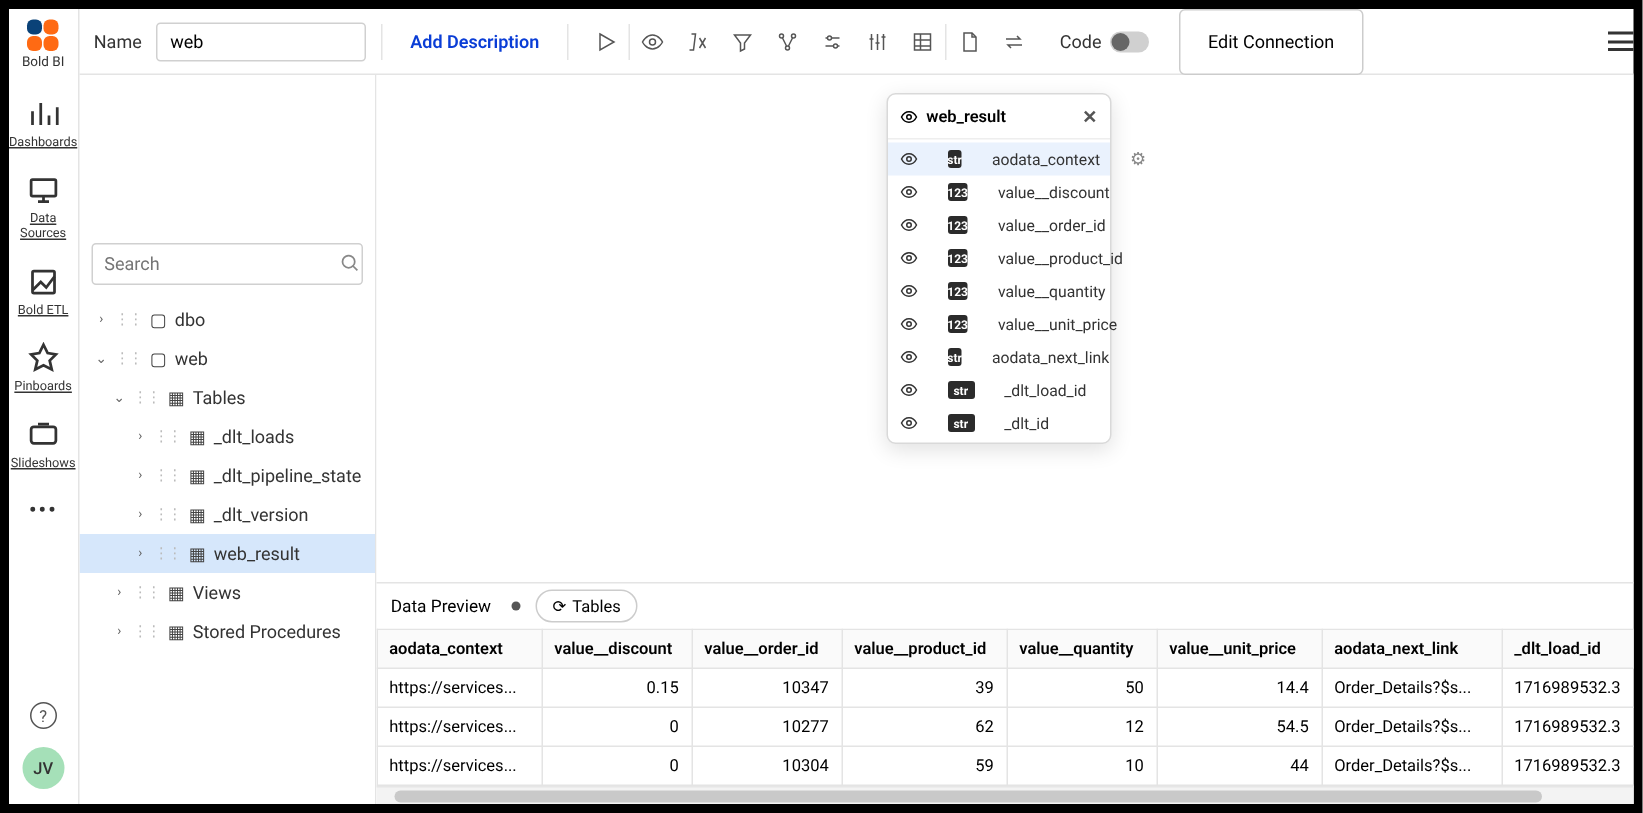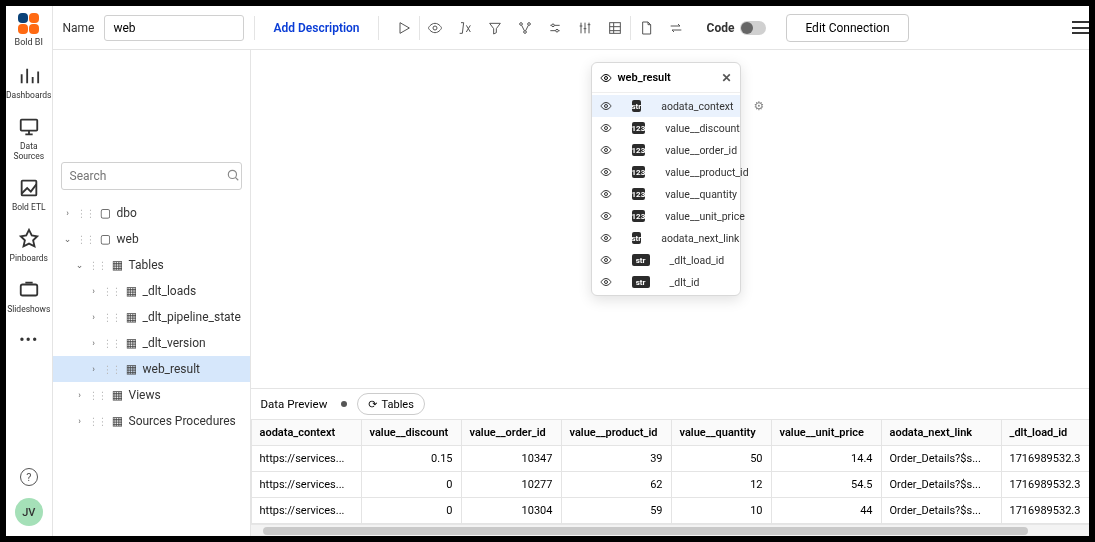--- a/index.html
+++ b/index.html
@@ -9,41 +9,41 @@
 
 
 .rail { width: 60px; background: #fff; border-right: 1px solid #e4e4e4; display: flex; flex-direction: column; align-items: center; padding-top: 6px; }
 .brand { display: flex; flex-direction: column; align-items: center; margin-bottom: 10px; }
 .brand-mark { width: 22px; height: 22px; display: flex; flex-wrap: wrap; }
 .brand-mark span { width: 10px; height: 10px; border-radius: 4px; background: #ff6a13; margin: 0.5px; }
 .brand-mark span:first-child { background: #0a4278; }
 .brand-label { font-size: 9px; color: #333; margin-top: 3px; }
 .rail-item { display: flex; flex-direction: column; align-items: center; margin: 8px 0; cursor: pointer; }
 .rail-item .ico { width: 22px; height: 22px; display: flex; align-items: center; justify-content: center; color: #333; }
-.rail-item .lbl { font-size: 8.5px; color: #333; margin-top: 3px; text-align: center; }
+.rail-item .lbl { font-size: 8.5px; color: #333; margin-top: 3px; text-align: center; text-decoration: underline; }
 .rail-spacer { flex: 1; }
 .rail-bottom { display: flex; flex-direction: column; align-items: center; padding-bottom: 10px; gap: 12px; }
 .help-ico { width: 18px; height: 18px; border: 1.2px solid #555; border-radius: 50%; display: flex; align-items: center; justify-content: center; font-size: 11px; color: #555; }
 .avatar { width: 28px; height: 28px; border-radius: 50%; background: #a5e0b8; display: flex; align-items: center; justify-content: center; font-size: 11px; color: #333; font-weight: 500; }
 .more-dots { font-size: 16px; letter-spacing: 1px; color: #333; }
 
 
 .main { flex: 1; display: flex; flex-direction: column; }
 .topbar { height: 44px; border-bottom: 1px solid #e4e4e4; display: flex; align-items: center; padding: 0 10px; gap: 10px; }
 .name-lbl { font-size: 12px; color: #333; }
 .name-input { width: 140px; height: 26px; border: 1px solid #d0d0d0; border-radius: 3px; padding: 0 8px; font-size: 12px; }
 .add-desc { font-size: 12px; color: #0a3dd6; font-weight: 600; cursor: pointer; margin: 0 8px; }
 .vline { width: 1px; height: 24px; background: #e4e4e4; }
 .icon-row { display: flex; align-items: center; gap: 0; }
 .tb-icon { width: 30px; height: 28px; display: flex; align-items: center; justify-content: center; cursor: pointer; color: #555; }
 .tb-icon svg { width: 16px; height: 16px; }
-.code-toggle { display: flex; align-items: center; gap: 6px; font-size: 12px; color: #333; margin-left: 6px; font-weight: bold; }
+.code-toggle { display: flex; align-items: center; gap: 6px; font-size: 12px; color: #333; margin-left: 6px; }
 .switch { width: 26px; height: 14px; background: #d0d0d0; border-radius: 7px; position: relative; }
 .switch::after { content: ""; width: 12px; height: 12px; background: #666; border-radius: 50%; position: absolute; top: 1px; left: 1px; }
-.edit-btn { height: 28px; padding: 0 18px; border: 1px solid #ccc; background: #fff; border-radius: 4px; font-size: 12px; cursor: pointer; margin-left: 10px; }
+.edit-btn { height: 44px; padding: 0 18px; border: 1px solid #ccc; background: #fff; border-radius: 4px; font-size: 12px; cursor: pointer; margin-left: 10px; }
 .topbar-spacer { flex: 1; }
 .hamburger { width: 20px; display: flex; flex-direction: column; gap: 3.5px; cursor: pointer; }
 .hamburger span { height: 2px; background: #333; }
 
 
 .content { flex: 1; display: flex; min-height: 0; }
 
 
 .sidebar { width: 198px; border-right: 1px solid #e4e4e4; display: flex; flex-direction: column; padding-top: 6px; justify-content: center; }
 .search-box { margin: 4px 8px; height: 28px; border: 1px solid #d0d0d0; border-radius: 3px; display: flex; align-items: center; padding: 0 8px; }
@@ -297,21 +297,21 @@
           <div class="tree-row indent-1">
               <span class="chev">›</span>
               <span class="grip">⋮⋮</span>
               <span class="tico">▦</span>
               <span>Views</span>
             </div>
           <div class="tree-row indent-1">
               <span class="chev">›</span>
               <span class="grip">⋮⋮</span>
               <span class="tico">▦</span>
-              <span>Sources Procedures</span>
+              <span>Stored Procedures</span>
             </div>
         </div>
       </div>
 
       <div class="canvas-wrap">
         <div class="canvas">
           <div class="colpop">
             <div class="colpop-head">
               <span class="eye">
                   <svg viewBox="0 0 24 24" fill="none" stroke="currentColor" stroke-width="2">

